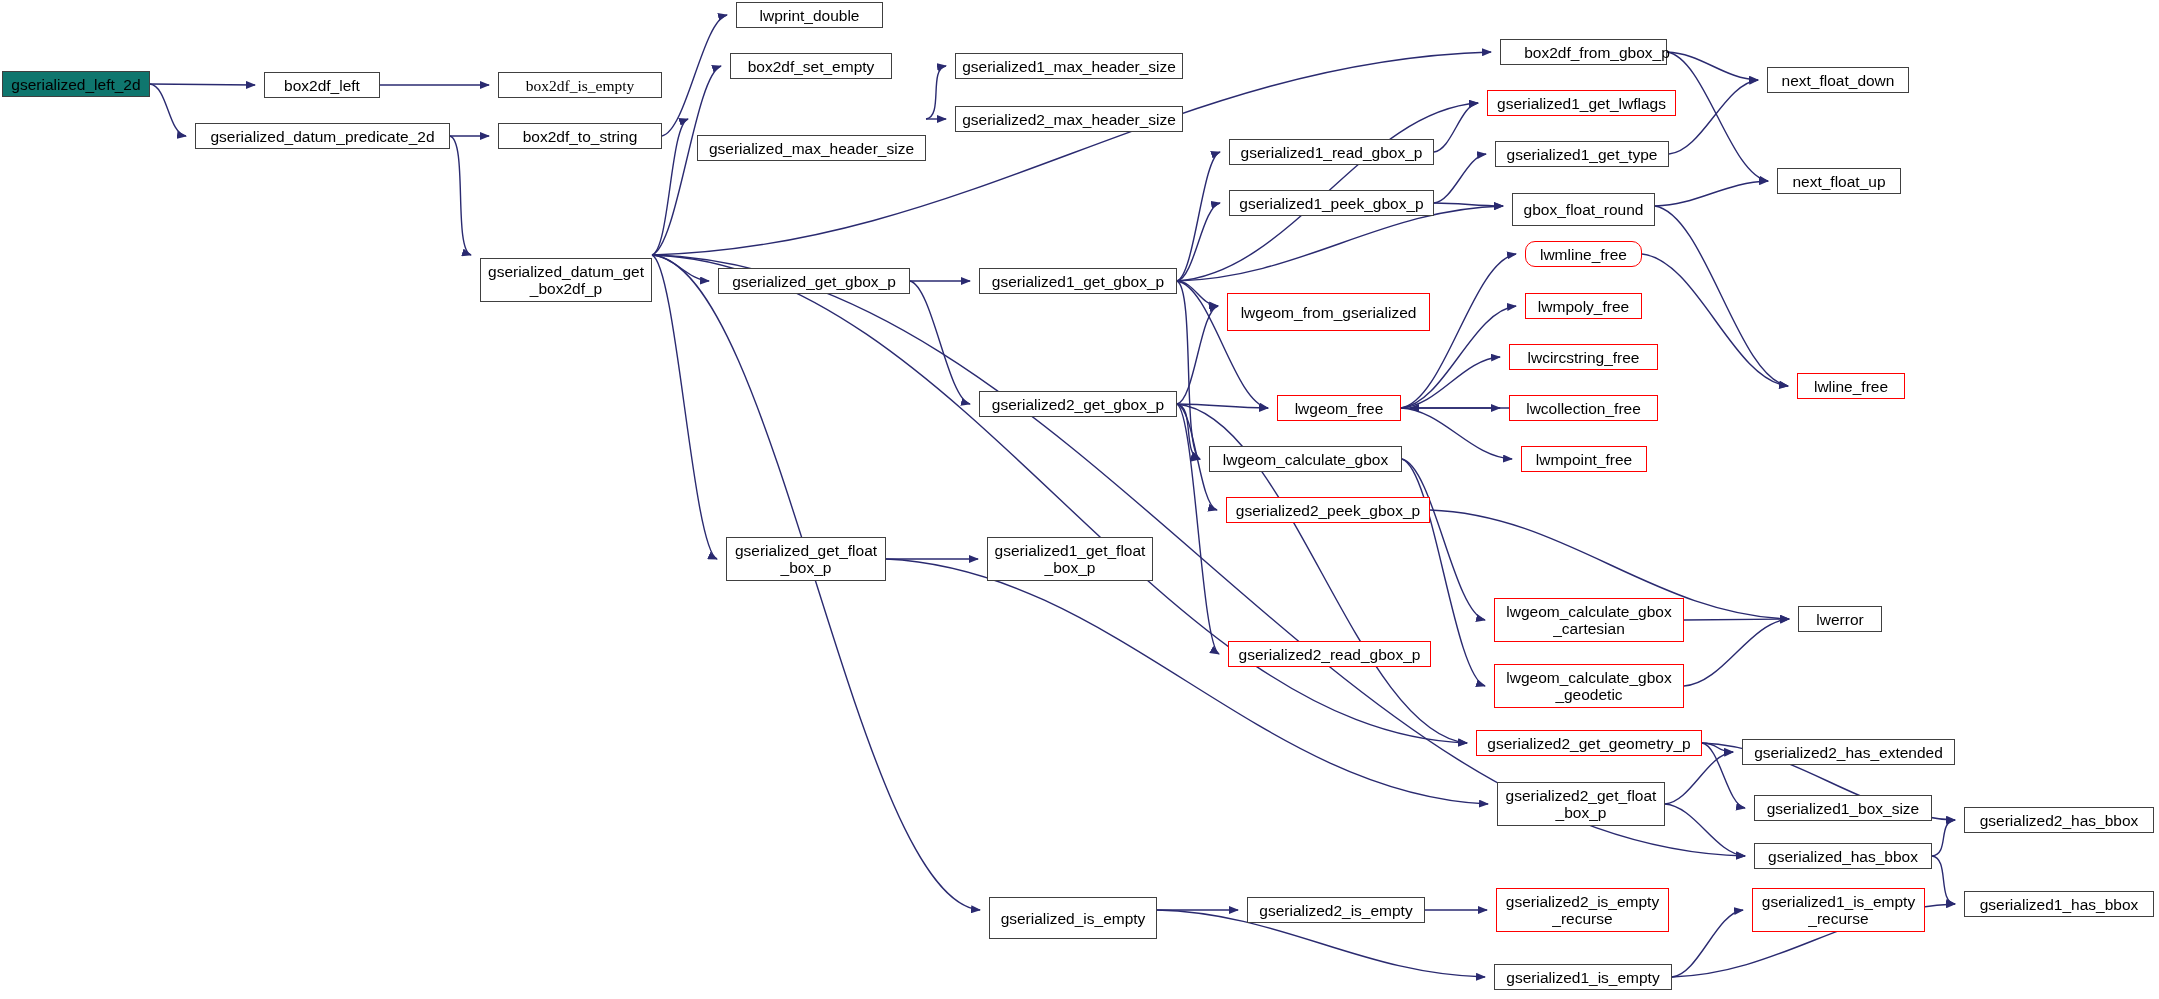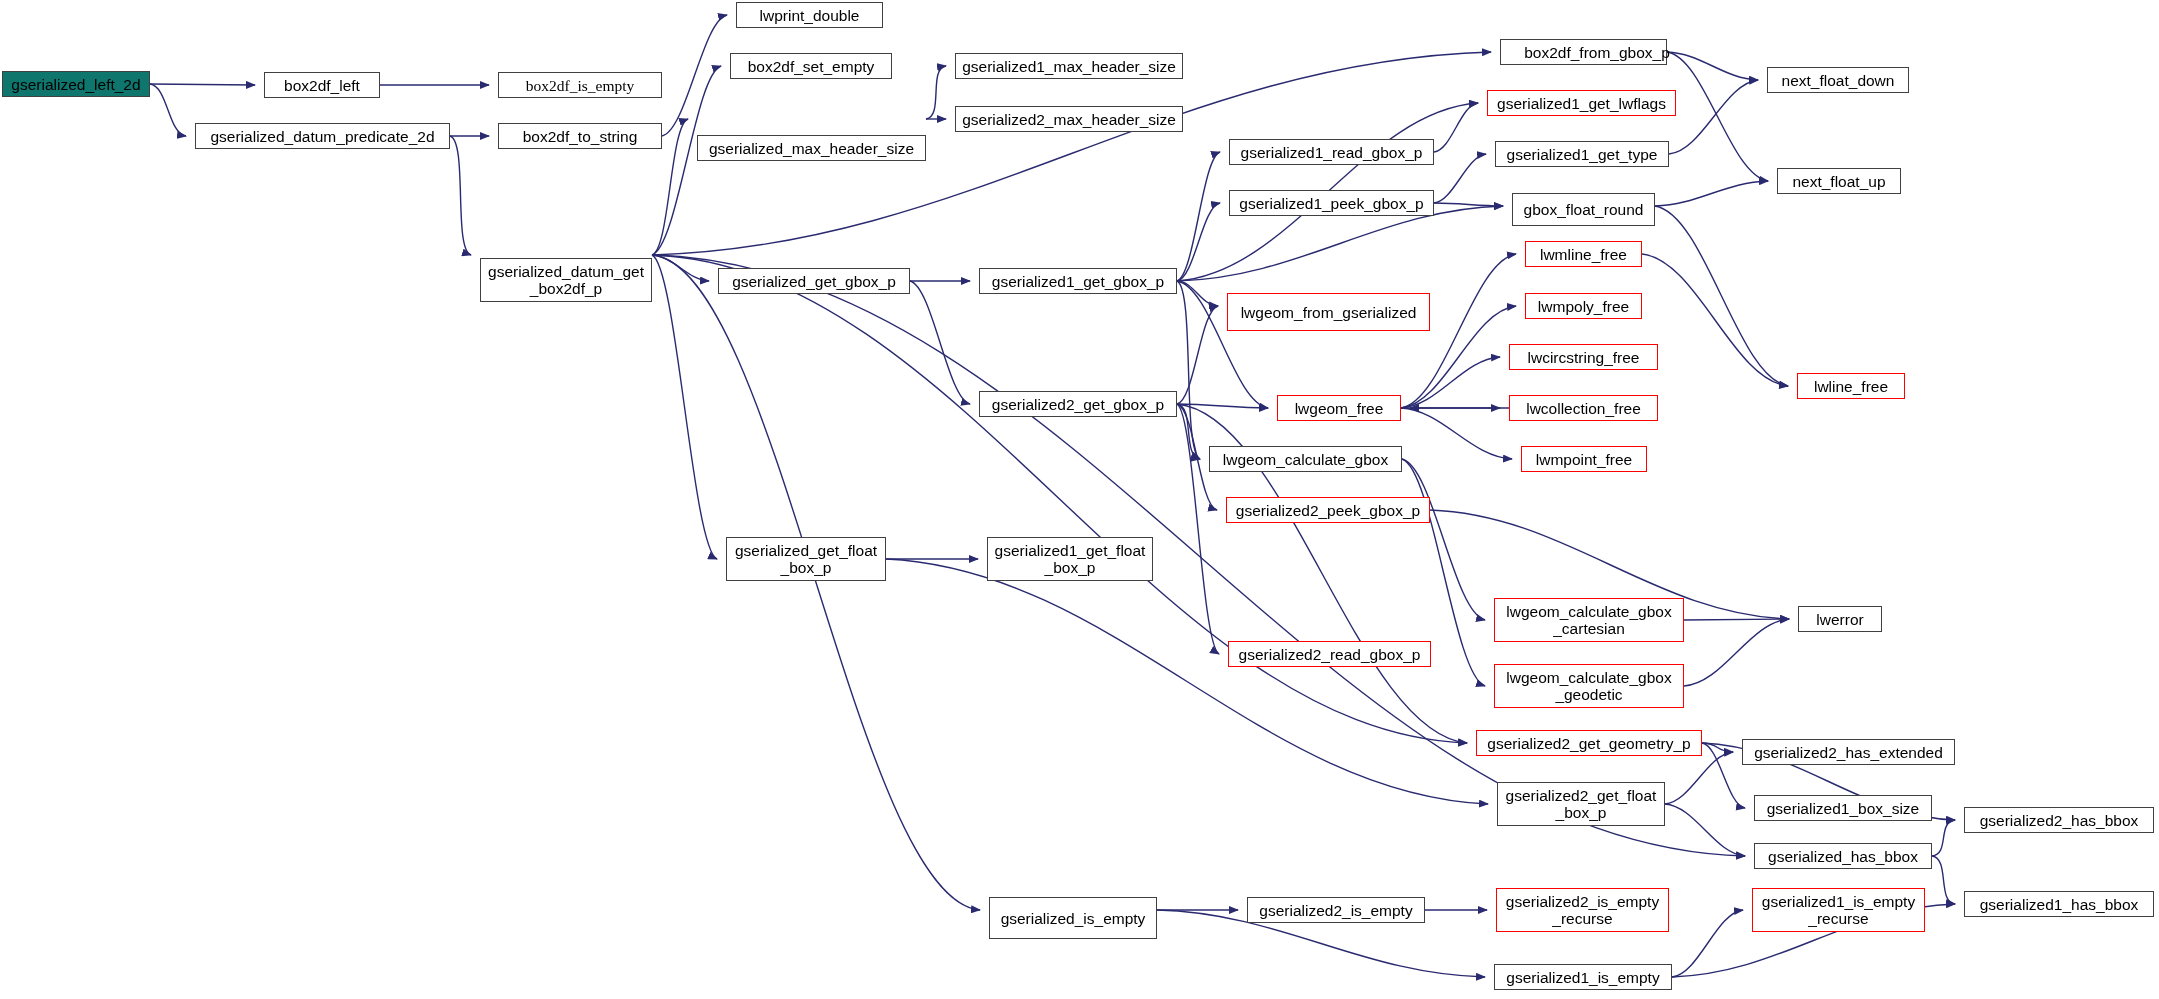--- a/index.html
+++ b/index.html
@@ -109,21 +109,21 @@
       <div class="node" style="left: 979px; top: 391px; width: 198px; height: 26px;"><span>gserialized2_get_gbox_p</span></div>
       <div class="node" style="left: 1229px; top: 139px; width: 205px; height: 26px;"><span>gserialized1_read_gbox_p</span></div>
       <div class="node" style="left: 1229px; top: 190px; width: 205px; height: 26px;"><span>gserialized1_peek_gbox_p</span></div>
       <div class="node red" style="left: 1487px; top: 90px; width: 189px; height: 26px;"><span>gserialized1_get_lwflags</span></div>
       <div class="node" style="left: 1495px; top: 141px; width: 174px; height: 26px;"><span>gserialized1_get_type</span></div>
       <div class="node" style="left: 1512px; top: 193px; width: 143px; height: 33px;"><span>gbox_float_round</span></div>
       <div class="node" style="left: 1500px; top: 39px; width: 167px; height: 26px; padding-left: 27px;"><span>box2df_from_gbox_p</span></div>
       <div class="node" style="left: 1767px; top: 67px; width: 142px; height: 26px;"><span>next_float_down</span></div>
       <div class="node" style="left: 1777px; top: 168px; width: 124px; height: 26px;"><span>next_float_up</span></div>
       <div class="node red" style="left: 1227px; top: 293px; width: 203px; height: 38px;"><span>lwgeom_from_gserialized</span></div>
-      <div class="node red" style="left: 1525px; top: 241px; width: 117px; height: 26px;"><span>lwmline_free</span></div>
+      <div class="node red" style="left: 1525px; top: 241px; width: 117px; height: 26px; border-radius: 10px;"><span>lwmline_free</span></div>
       <div class="node red" style="left: 1525px; top: 293px; width: 117px; height: 26px;"><span>lwmpoly_free</span></div>
       <div class="node red" style="left: 1509px; top: 344px; width: 149px; height: 26px;"><span>lwcircstring_free</span></div>
       <div class="node red" style="left: 1509px; top: 395px; width: 149px; height: 26px;"><span>lwcollection_free</span></div>
       <div class="node red" style="left: 1521px; top: 446px; width: 126px; height: 26px;"><span>lwmpoint_free</span></div>
       <div class="node red" style="left: 1277px; top: 395px; width: 124px; height: 26px;"><span>lwgeom_free</span></div>
       <div class="node red" style="left: 1797px; top: 373px; width: 108px; height: 26px;"><span>lwline_free</span></div>
       <div class="node" style="left: 1209px; top: 446px; width: 193px; height: 26px;"><span>lwgeom_calculate_gbox</span></div>
       <div class="node red" style="left: 1226px; top: 497px; width: 204px; height: 26px;"><span>gserialized2_peek_gbox_p</span></div>
       <div class="node red" style="left: 1228px; top: 641px; width: 203px; height: 26px;"><span>gserialized2_read_gbox_p</span></div>
       <div class="node" style="left: 726px; top: 537px; width: 160px; height: 44px;"><span>gserialized_get_float

